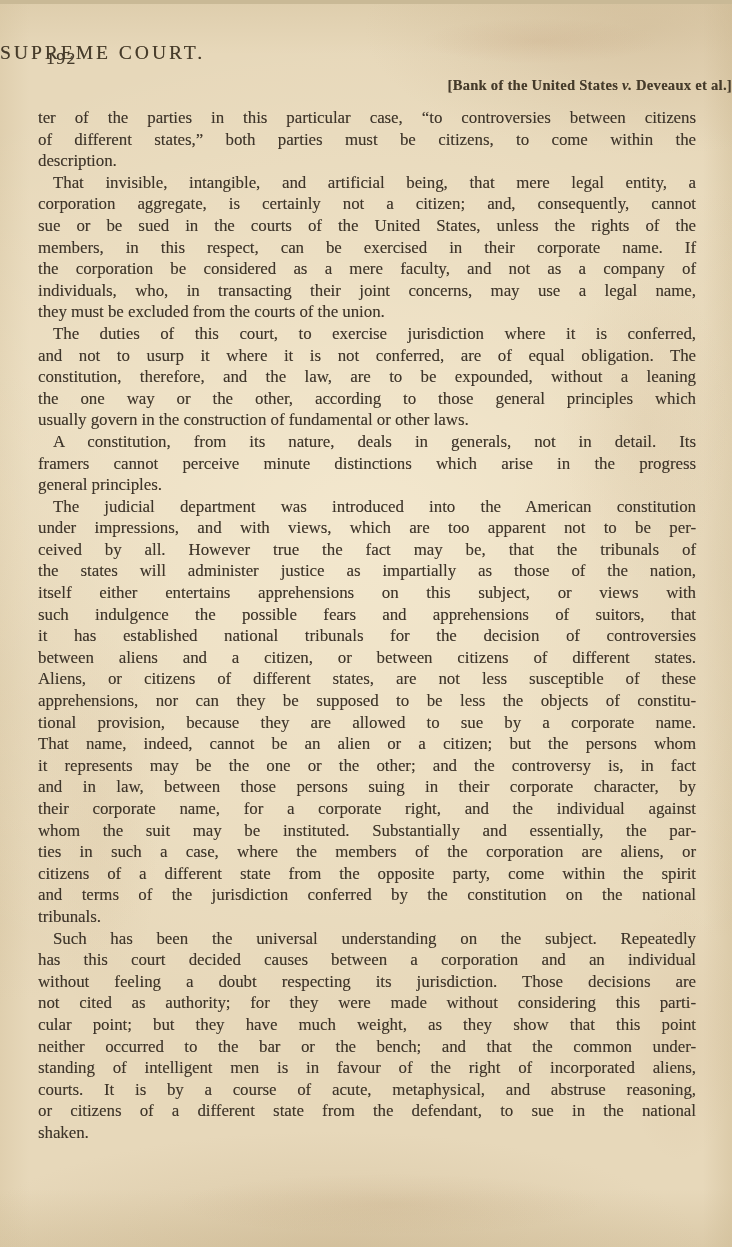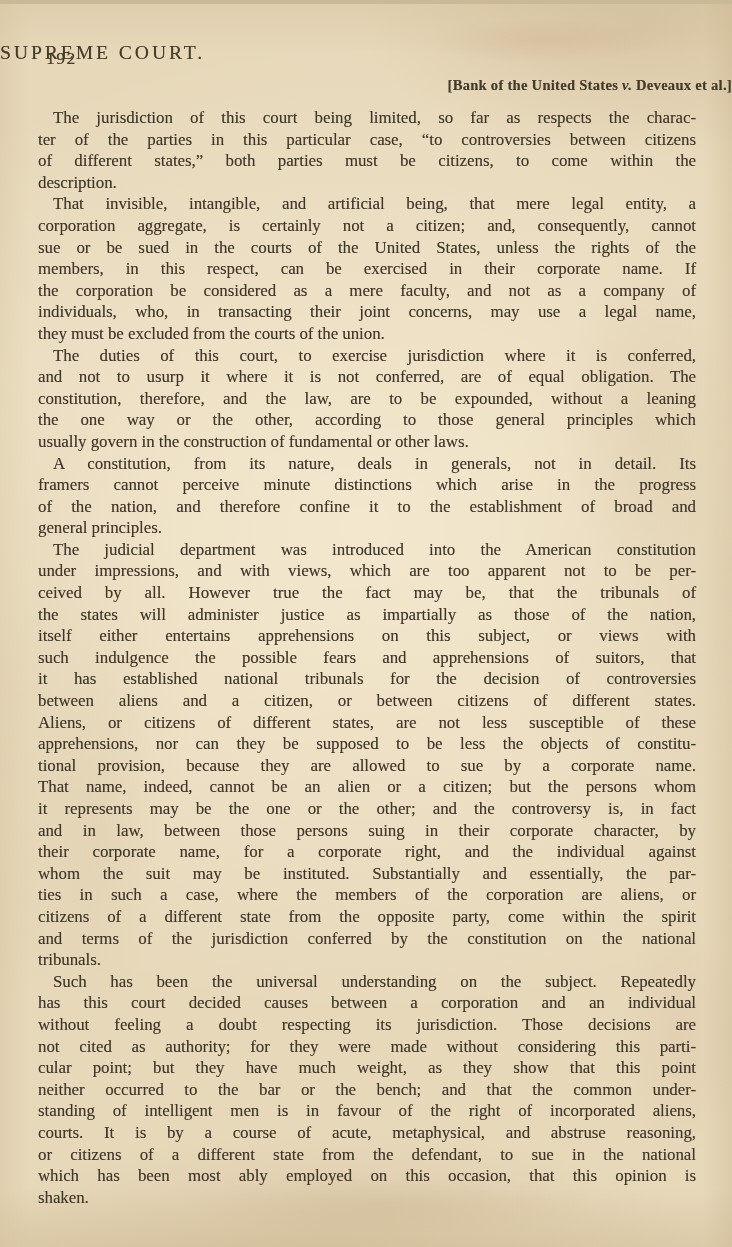--- a/index.html
+++ b/index.html
@@ -105,21 +105,20 @@
   <div class="smudge s4"></div>
   <div class="smudge s5"></div>
 
   <span class="pagenum">192</span>
   <div class="running-head">SUPREME COURT.</div>
 
   <div class="caption"><span>[Bank of the United States </span><i>v.</i><span> Deveaux et al.]</span></div>
 
   <div class="body-text">
       <div class="paragraph">
-        <div class="line first">The jurisdiction of this court being limited, so far as respects the charac-</div>
         <div class="line">ter of the parties in this particular case, “to controversies between citizens</div>
         <div class="line">of different states,” both parties must be citizens, to come within the</div>
         <div class="line last">description.</div>
       </div>
       <div class="paragraph">
         <div class="line first">That invisible, intangible, and artificial being, that mere legal entity, a</div>
         <div class="line">corporation aggregate, is certainly not a citizen; and, consequently, cannot</div>
         <div class="line">sue or be sued in the courts of the United States, unless the rights of the</div>
         <div class="line">members, in this respect, can be exercised in their corporate name. If</div>
         <div class="line">the corporation be considered as a mere faculty, and not as a company of</div>
@@ -129,21 +128,20 @@
       <div class="paragraph">
         <div class="line first">The duties of this court, to exercise jurisdiction where it is conferred,</div>
         <div class="line">and not to usurp it where it is not conferred, are of equal obligation. The</div>
         <div class="line">constitution, therefore, and the law, are to be expounded, without a leaning</div>
         <div class="line">the one way or the other, according to those general principles which</div>
         <div class="line last">usually govern in the construction of fundamental or other laws.</div>
       </div>
       <div class="paragraph">
         <div class="line first">A constitution, from its nature, deals in generals, not in detail. Its</div>
         <div class="line">framers cannot perceive minute distinctions which arise in the progress</div>
-        <div class="line">of the nation, and therefore confine it to the establishment of broad and</div>
         <div class="line last">general principles.</div>
       </div>
       <div class="paragraph">
         <div class="line first">The judicial department was introduced into the American constitution</div>
         <div class="line">under impressions, and with views, which are too apparent not to be per-</div>
         <div class="line">ceived by all. However true the fact may be, that the tribunals of</div>
         <div class="line">the states will administer justice as impartially as those of the nation,</div>
         <div class="line">itself either entertains apprehensions on this subject, or views with</div>
         <div class="line">such indulgence the possible fears and apprehensions of suitors, that</div>
         <div class="line">it has established national tribunals for the decision of controversies</div>
@@ -164,17 +162,16 @@
       <div class="paragraph">
         <div class="line first">Such has been the universal understanding on the subject. Repeatedly</div>
         <div class="line">has this court decided causes between a corporation and an individual</div>
         <div class="line">without feeling a doubt respecting its jurisdiction. Those decisions are</div>
         <div class="line">not cited as authority; for they were made without considering this parti-</div>
         <div class="line">cular point; but they have much weight, as they show that this point</div>
         <div class="line">neither occurred to the bar or the bench; and that the common under-</div>
         <div class="line">standing of intelligent men is in favour of the right of incorporated aliens,</div>
         <div class="line">courts. It is by a course of acute, metaphysical, and abstruse reasoning,</div>
         <div class="line">or citizens of a different state from the defendant, to sue in the national</div>
-        <div class="line">which has been most ably employed on this occasion, that this opinion is</div>
         <div class="line last">shaken.</div>
       </div>
     </div>
 </div>
 
 </body></html>

